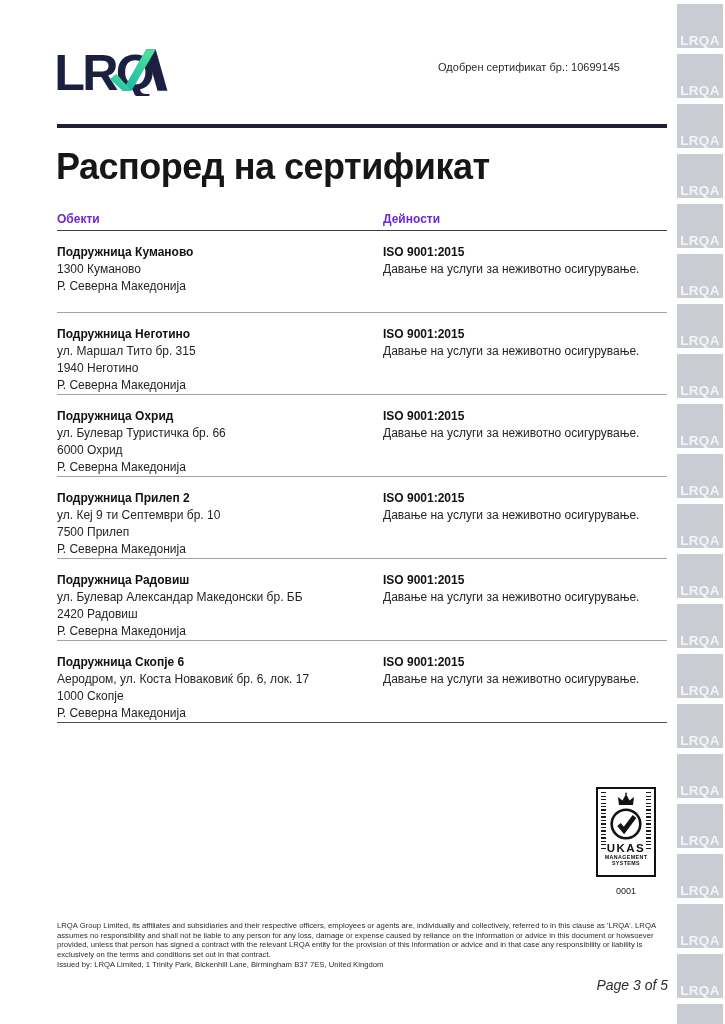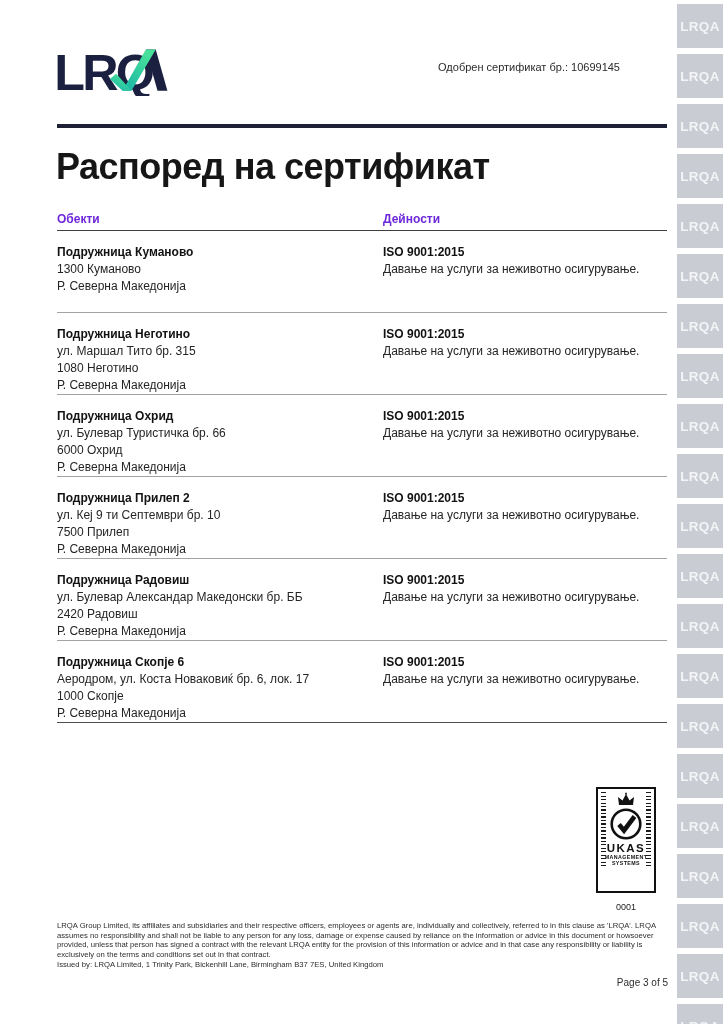--- a/index.html
+++ b/index.html
@@ -12,21 +12,21 @@
     color:#1f1f1f;
   }
 
   
   .wm-strip {
     position:absolute; right:2px; top:4px;
     display:flex; flex-direction:column; gap:6px;
   }
   .wm-tile {
     width:46px; height:44px; background:#c9ccd3;
-    display:flex; align-items:center; justify-content:center;
+    display:flex; align-items:flex-end; justify-content:center;
   }
   .wm-tile span {
     font-size:13.5px; font-weight:bold; color:rgba(255,255,255,0.78);
     letter-spacing:0.3px;
   }
 
   
   .logo { position:absolute; left:56px; top:46px; }
   .approval {
     position:absolute; right:105px; top:61px;
@@ -61,21 +61,21 @@
     font-size:12px; line-height:17px; color:#252525;
   }
   .entry:last-child { border-bottom:1px solid #4d4d4d; }
   .entry-left  { position:absolute; left:0;   top:13px; width:318px; }
   .entry-right { position:absolute; left:326px; top:13px; width:284px; }
   .entry-name, .entry-standard { font-weight:bold; color:#121212; }
 
   
   .ukas-wrap { position:absolute; left:596px; top:787px; width:60px; text-align:center; }
   .ukas-box {
-    position:relative; width:60px; height:106px;
+    position:relative; width:60px; height:90px;
     border:2.5px solid #111; background:#fff;
     display:flex; flex-direction:column; align-items:center;
   }
   .ticks {
     position:absolute; top:3px; bottom:24px; width:5px;
     background:repeating-linear-gradient(to bottom, #1a1a1a 0 1px, transparent 1px 3.5px);
   }
   .ticks.left { left:3px; }
   .ticks.right { right:3px; }
   .crown-svg { margin-top:3px; }
@@ -84,21 +84,21 @@
   .ukas-sub  { font-size:5.3px; font-weight:bold; letter-spacing:0.4px; color:#111; line-height:6.2px; }
   .ukas-number { margin-top:9px; font-size:9px; color:#222; }
 
   
   .footer {
     position:absolute; left:57px; top:921px; width:612px;
     font-size:7.7px; line-height:9.7px; color:#2d2d2d;
   }
   .page-number {
     position:absolute; right:57px; top:977px;
-    font-size:10px; color:#2d2d2d;
+    font-size:14px; color:#2d2d2d;font-style:italic;
   }
 </style>
 </head>
 <body>
 
 <div class="wm-strip">
     <div class="wm-tile">
       <span>LRQA</span>
     </div>
     <div class="wm-tile">
@@ -198,21 +198,21 @@
     <div class="entry-right">
       <div class="entry-standard">ISO 9001:2015</div>
       <div>Давање на услуги за неживотно осигурување.</div>
     </div>
   </div>
 
   <div class="entry">
     <div class="entry-left">
       <div class="entry-name">Подружница Неготино</div>
       <div>ул. Маршал Тито бр. 315</div>
-      <div>1080 Неготино</div>
+      <div>1940 Неготино</div>
       <div>Р. Северна Македонија</div>
     </div>
     <div class="entry-right">
       <div class="entry-standard">ISO 9001:2015</div>
       <div>Давање на услуги за неживотно осигурување.</div>
     </div>
   </div>
 
   <div class="entry">
     <div class="entry-left">

